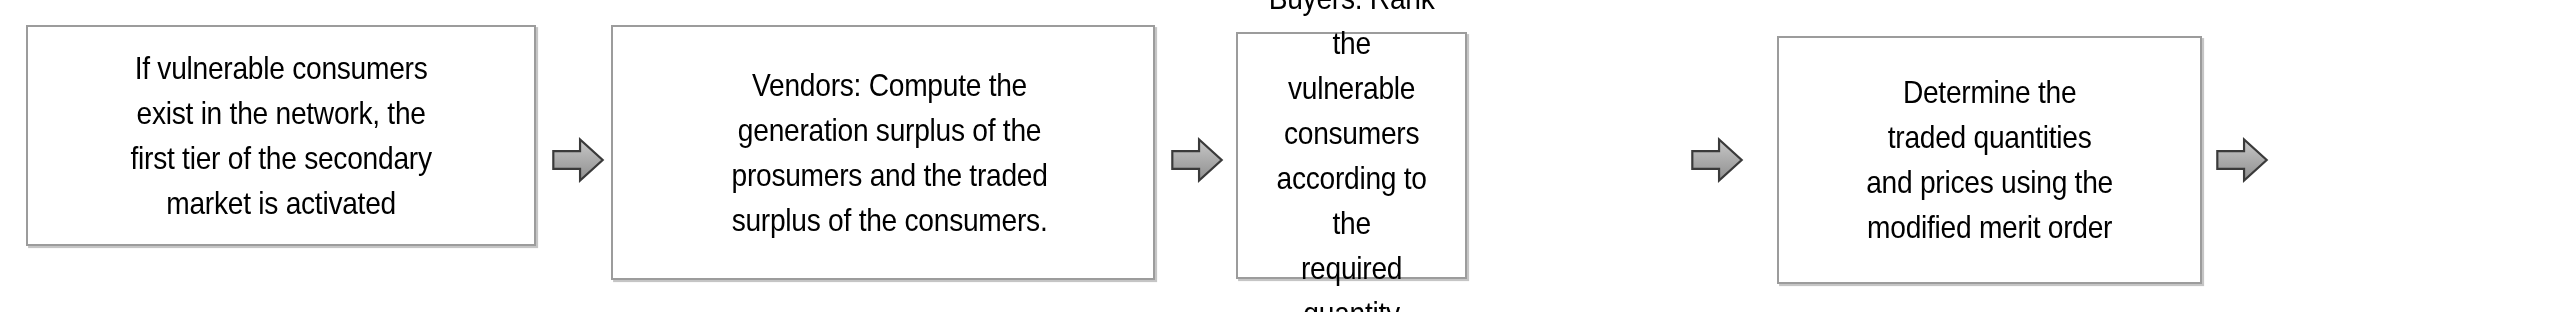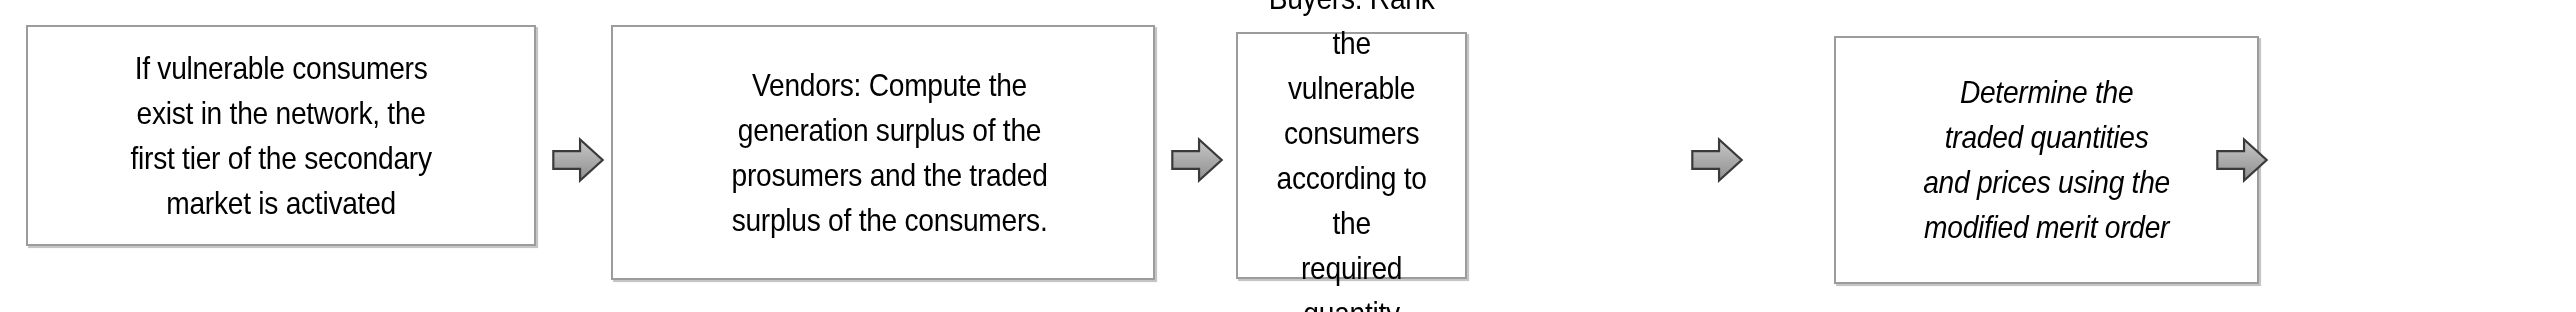--- a/index.html
+++ b/index.html
@@ -44,21 +44,21 @@
     font-weight: 400;
     letter-spacing: -0.3px;
     transform: scaleX(0.88);
     transform-origin: center center;
     white-space: pre-line;
   }
 
   #box-1 { left: 26px;   top: 25px; width: 510px; height: 221px; }
   #box-2 { left: 611px;  top: 25px; width: 544px; height: 255px; padding-left: 20px; }
   #box-3 { left: 1236px; top: 32px; width: 231px; height: 247px; }
-  #box-4 { left: 1834px; top: 36px; width: 425px; height: 248px; font-style: italic; }
+  #box-4 { left: 1777px; top: 36px; width: 425px; height: 248px; }
   #box-5 { left: 2283px; top: 37px; width: 263px; height: 243px; }
 
   
   .flow-arrow {
     position: absolute;
     width: 54px;
     height: 48px;
   }
   .flow-arrow svg { display: block; width: 100%; height: 100%; }
 

